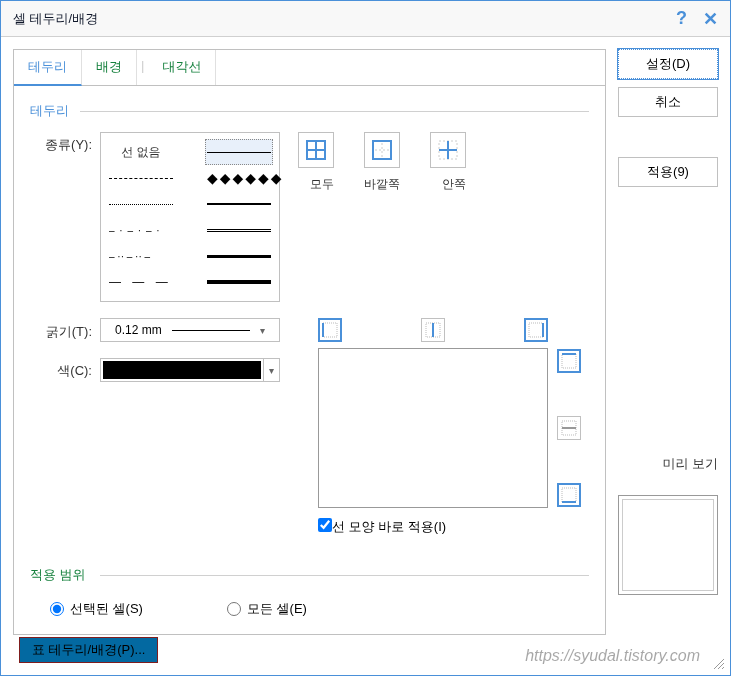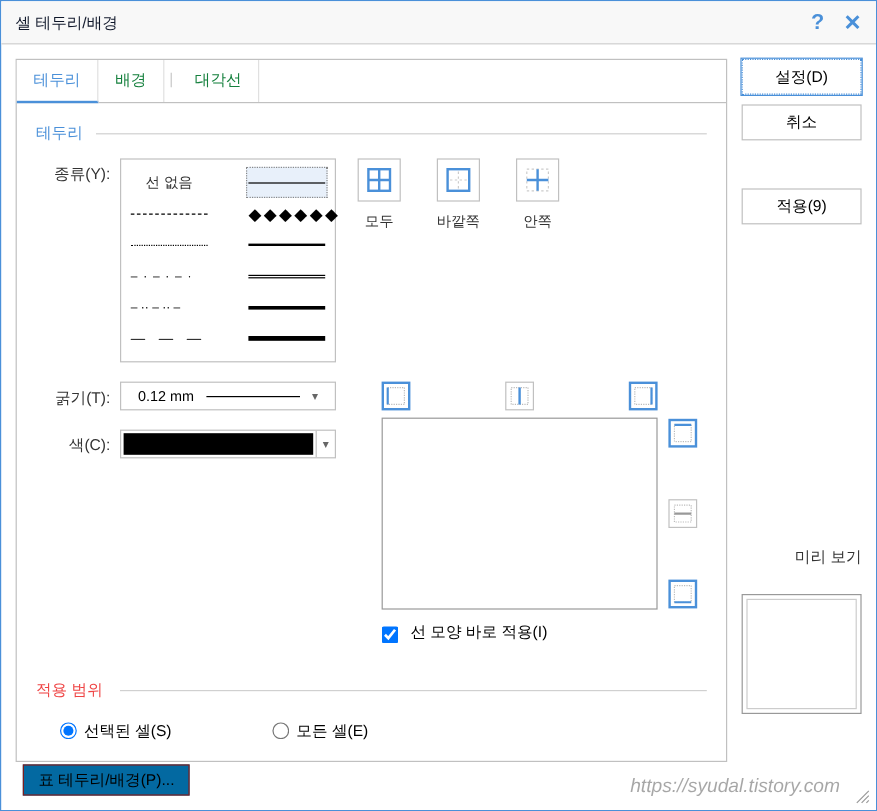--- a/index.html
+++ b/index.html
@@ -27,21 +27,21 @@
 .label { width: 70px; font-size: 13px; color: #333; text-align: right; padding-right: 8px; padding-top: 4px; }
 
 .linestyle-grid { border: 1px solid #c0c0c0; width: 180px; padding: 6px; }
 .linestyle-row { display: flex; gap: 30px; }
 .linestyle-cell { width: 84px; height: 26px; display: flex; align-items: center; justify-content: center; cursor: pointer; }
 .linestyle-cell.selected { border: 1px dotted #888; background: #e8f0fa; }
 .line-none { font-size: 12px; color: #333; }
 .line-sample { width: 64px; height: 0; border-top-width: 1px; border-top-color: #000; }
 
 .border-buttons { display: flex; gap: 30px; margin-left: 18px; }
-.border-btn-group { text-align: center; }
+.border-btn-group { text-align: right; }
 .border-btn { width: 36px; height: 36px; border: 1px solid #c0c0c0; display: flex; align-items: center; justify-content: center; cursor: pointer; margin-bottom: 8px; }
 .border-btn.all svg rect { stroke: #4a90d9; stroke-width: 2; }
 .border-label { font-size: 12px; color: #333; }
 
 .thickness-row { display: flex; align-items: center; }
 .thickness-select { width: 180px; height: 24px; border: 1px solid #c0c0c0; font-size: 12px; padding: 0 14px; display: flex; align-items: center; justify-content: space-between; cursor: pointer; }
 .thickness-line { flex: 1; height: 1px; background: #000; margin: 0 10px; }
 .dropdown-arrow { font-size: 10px; color: #666; }
 
 .color-select { width: 180px; height: 24px; border: 1px solid #c0c0c0; display: flex; cursor: pointer; }
@@ -49,25 +49,25 @@
 .color-arrow { width: 16px; border-left: 1px solid #c0c0c0; display: flex; align-items: center; justify-content: center; font-size: 10px; color: #666; }
 
 .border-area { margin-left: 18px; }
 .edge-buttons { display: flex; justify-content: space-between; width: 230px; margin-bottom: 6px; }
 .edge-btn { width: 24px; height: 24px; border: 1px solid #c0c0c0; cursor: pointer; display: flex; align-items: center; justify-content: center; }
 .edge-btn.active { border: 2px solid #4a90d9; }
 
 .preview-box { width: 230px; height: 160px; border: 1px solid #999; position: relative; background: #fff; }
 .side-buttons { position: absolute; right: -34px; top: 0; display: flex; flex-direction: column; height: 100%; justify-content: space-between; }
 
-.checkbox-row { display: flex; align-items: flex-end; gap: 10px; margin-top: 10px; font-size: 13px; }
+.checkbox-row { display: flex; align-items: flex-start; gap: 0; margin-top: 10px; font-size: 13px; }
 .checkbox-row input { width: 14px; height: 14px; }
 
 .scope-section { margin-top: 30px; }
-.scope-title { color: #ef4444; font-size: 13px; margin-bottom: 16px; position: relative; }
+.scope-title { color: #15803d; font-size: 13px; margin-bottom: 16px; position: relative; }
 .scope-title::after { content: ''; position: absolute; left: 70px; right: 0; top: 50%; height: 1px; background: #d0d0d0; }
 .radio-row { display: flex; gap: 84px; padding-left: 20px; }
 .radio-item { display: flex; align-items: center; gap: 6px; font-size: 13px; }
 .radio-item input { width: 14px; height: 14px; }
 
 .action-btn { height: 30px; border: 1px solid #c0c0c0; background: #fff; font-size: 13px; cursor: pointer; display: flex; align-items: center; justify-content: center; }
 .action-btn.primary { border: 1px dotted #4a90d9; outline: 1px solid #4a90d9; }
 
 .preview-section { margin-top: 260px; }
 .preview-label { font-size: 13px; color: #333; margin-bottom: 22px; }

